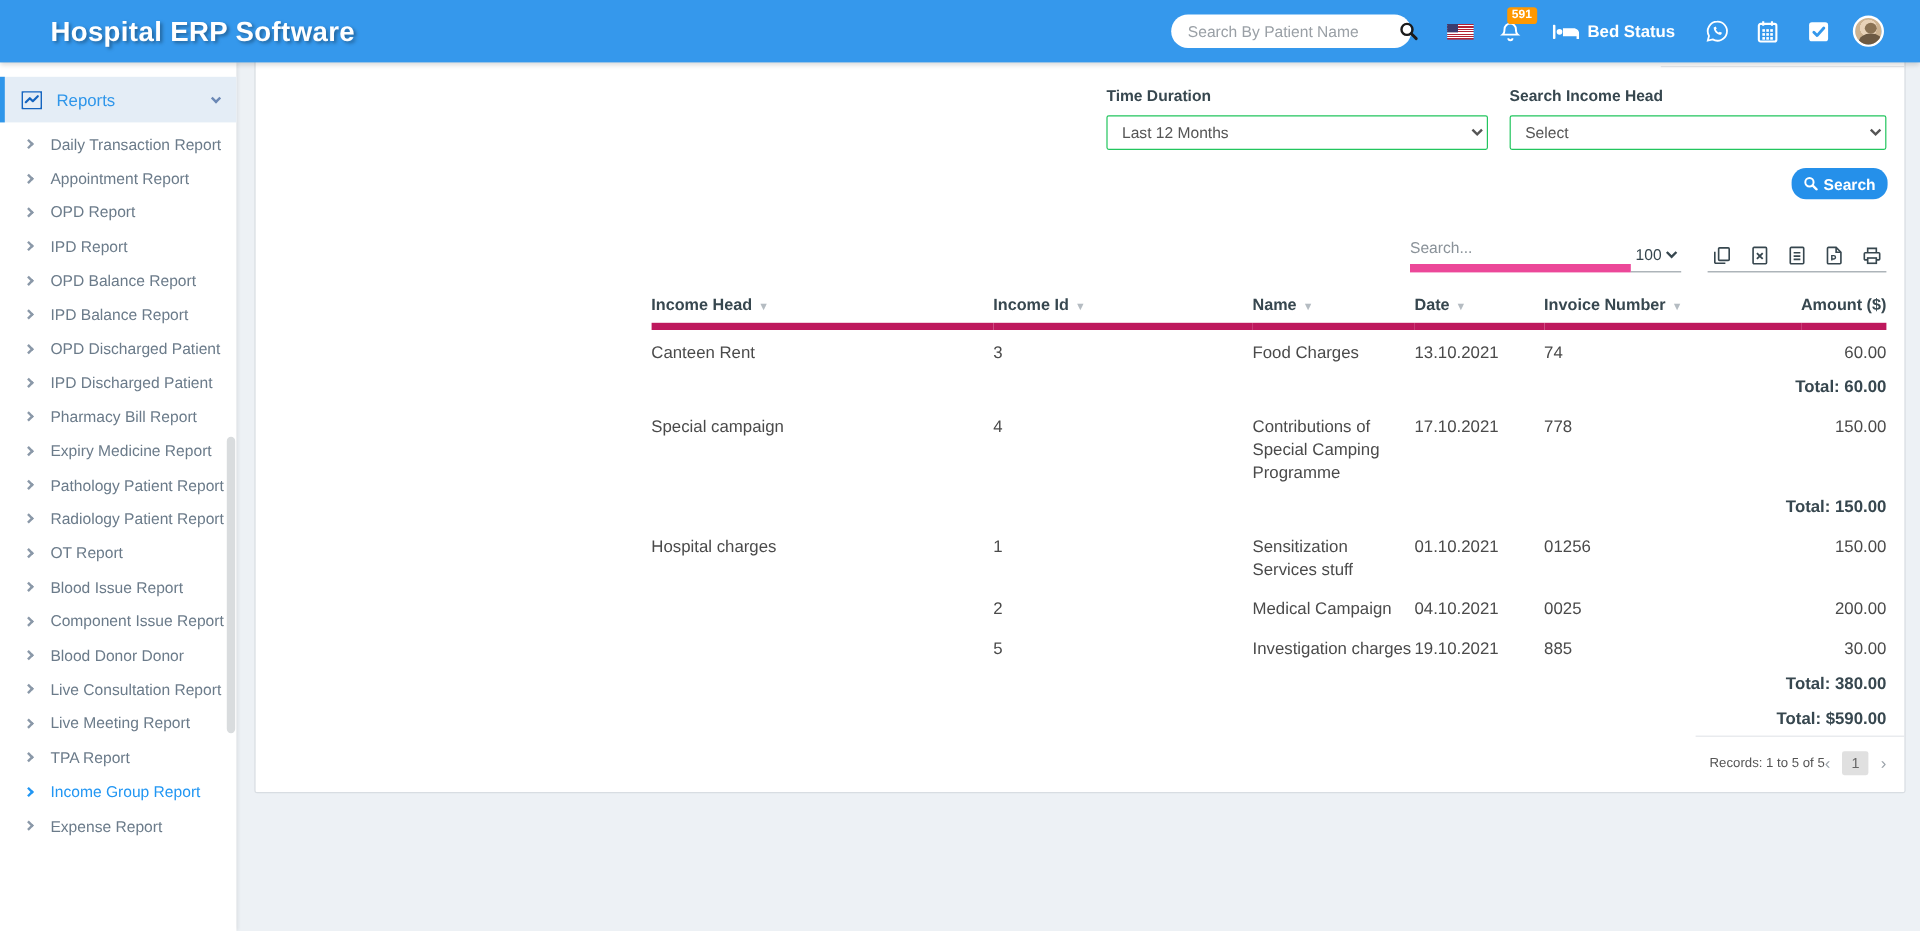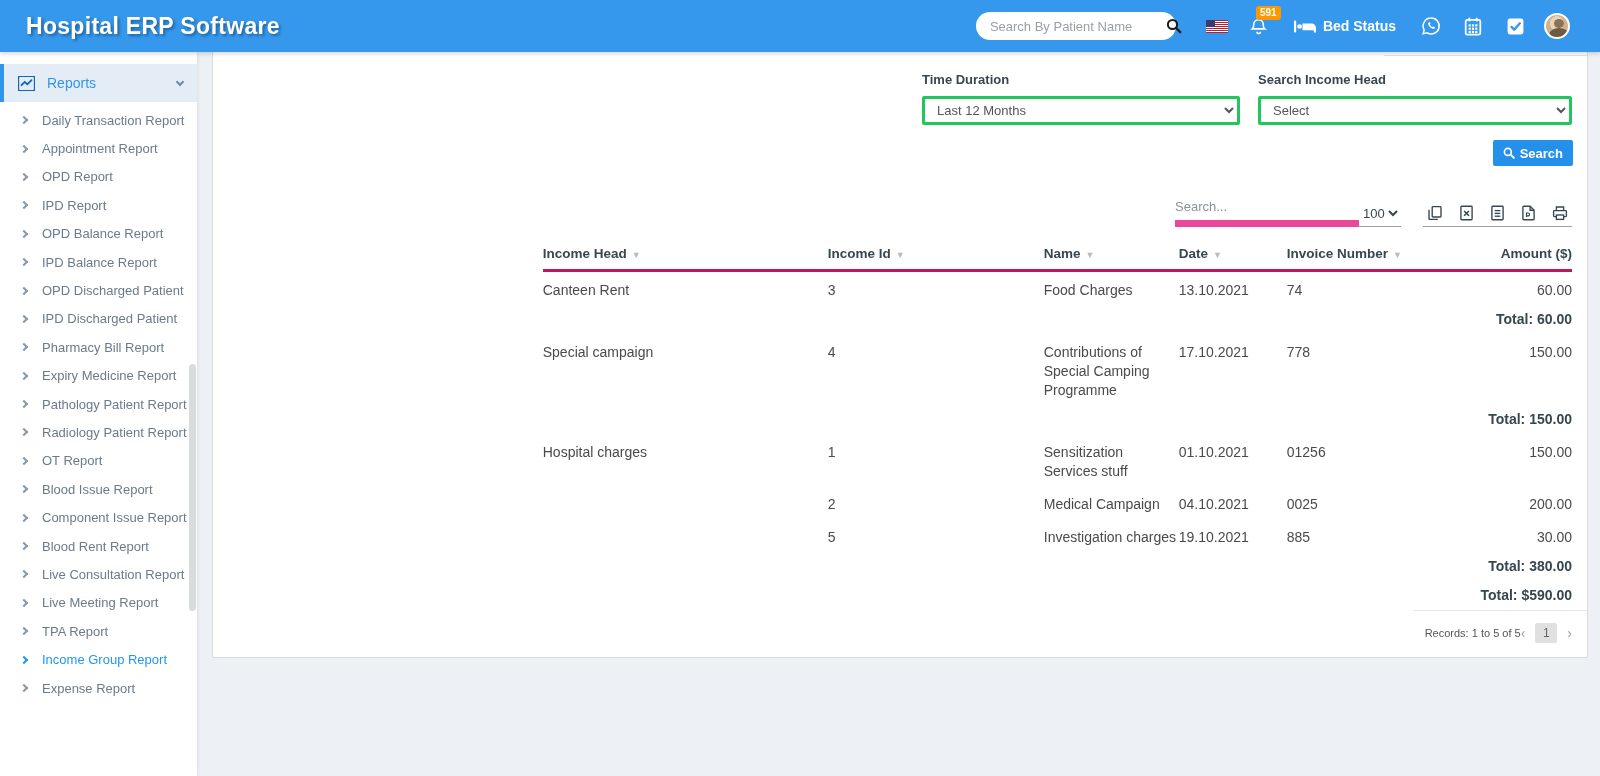--- a/index.html
+++ b/index.html
@@ -3,21 +3,21 @@
 <meta charset="utf-8">
 <style>
   * { margin:0; padding:0; box-sizing:border-box; }
   html,body { width:1600px; height:776px; overflow:hidden;
     font-family:"Liberation Sans", sans-serif; background:#edf1f5; }
 
   
   .topbar { position:fixed; top:0; left:0; width:1600px; height:52px;
     background:#3598ec; display:flex; align-items:center; z-index:50;
     box-shadow:0 2px 4px rgba(0,0,0,.15); }
-  .brand { color:#fff; font-size:23px; font-weight:bold; margin-left:26px;
+  .brand { color:#fff; font-size:23px; font-weight:bold; margin-left:42px;
     letter-spacing:.3px; text-shadow:2px 2px 3px rgba(0,0,0,.35); }
   .topbar-right { margin-left:auto; display:flex; align-items:center; gap:0; padding-right:22px; }
   .search-pill { width:200px; height:28px; background:#fff; border-radius:14px;
     display:flex; align-items:center; padding:0 10px 0 14px; margin-right:20px; }
   .search-pill input { flex:1; border:none; outline:none; font-size:13px; color:#701a75;
     font-family:"Liberation Sans", sans-serif; background:transparent; }
   .search-pill input::placeholder { color:#9aa0a6; }
   .hicon { width:42px; display:flex; justify-content:center; align-items:flex-end;
     position:relative; cursor:pointer; }
   .flag { width:22px; height:13px;
@@ -55,25 +55,25 @@
 
   
   .main { margin-left:197px; padding:12px 12px 0 15px; }
   .panel { background:#fff; border:1px solid #d8dde2; border-radius:2px; min-height:596px;
     display:flex; flex-direction:column;align-items:flex-end; }
   .panel-title { font-size:18px; color:#37474f; padding:11px 15px 10px 15px;
     border-bottom:1px solid #e4e7ea; }
   .filters { display:flex; gap:18px; padding:16px 15px 0 10px; }
   .filter-group { width:318px; }
   .filter-label { font-size:13px; font-weight:bold; color:#37474f; margin-bottom:9px; }
-  .filter-group select { width:100%; height:29px; border:3px solid #22c55e; border-radius:2px;
+  .filter-group select { width:100%; height:29px; border:1px solid #22c55e; border-radius:2px;
     background:#fff; font-size:13px; color:#555; padding:0 8px;
     font-family:"Liberation Sans", sans-serif; outline:none; }
   .search-btn-row { display:flex; justify-content:flex-end; padding:15px 14px 16px 0; }
-  .btn-search { background:#2590ea; color:#fff; border:none; border-radius:2px;
+  .btn-search { background:#2590ea; color:#fff; border:none; border-radius:12px;
     height:26px; padding:0 10px; font-size:13px; font-weight:bold; cursor:pointer;
     display:flex; align-items:center; gap:5px; font-family:"Liberation Sans", sans-serif; }
   .section-divider { border-top:1px solid #e4e7ea; }
   .toolbar { display:flex; justify-content:space-between; align-items:flex-end;
     padding:14px 15px 10px 10px; }
   .table-search input { width:184px; border:none; border-bottom:7px solid #ec4899;
     font-size:13px; color:#444; padding:2px 0 6px 0; outline:none;
     font-family:"Liberation Sans", sans-serif; }
   .table-search input::placeholder { color:#8a9299; }
   .toolbar-right { display:flex; align-items:flex-end; gap:22px; }
@@ -81,21 +81,21 @@
   .page-size select { border:none; outline:none; background:transparent; font-size:13px;
     color:#37474f; font-family:"Liberation Sans", sans-serif; cursor:pointer; }
   .export-group { display:flex; gap:16px; border-bottom:1px solid #9aa2a9;
     padding:0 4px 5px 4px; }
   .exp-icon { cursor:pointer; display:flex; align-items:center; }
 
   
   .table-wrap { padding:0 15px 0 10px; }
   table.report { width:100%; border-collapse:collapse; }
   table.report th { text-align:left; font-size:13.5px; color:#37474f;
-    padding:9px 0 8px 0; border-bottom:3px solid #be185d; white-space:nowrap; cursor:pointer; }
+    padding:9px 0 8px 0; border-bottom:6px solid #be185d; white-space:nowrap; cursor:pointer; }
   table.report th .sort { color:#b5bcc2; font-size:9px; margin-left:5px; }
   table.report th.amount, table.report td.amount { text-align:right; }
   table.report td { font-size:14px; color:#4a4a4a; padding:5px 0; line-height:19px;
     vertical-align:top; }
   table.report td:first-child { padding-top:9px; }
   table.report tr.data-row td { padding-top:9px; padding-bottom:5px; }
   table.report td.total { text-align:right; font-weight:bold; color:#37474f; padding:5px 0 5px 0; }
   .col-name { padding-right:6px; }
 
   
@@ -255,21 +255,21 @@
       <div class="side-item">
         <span class="chev"></span>
         <span>Blood Issue Report</span>
       </div>
       <div class="side-item">
         <span class="chev"></span>
         <span>Component Issue Report</span>
       </div>
       <div class="side-item">
         <span class="chev"></span>
-        <span>Blood Rent Report</span>
+        <span>Blood Donor Donor</span>
       </div>
       <div class="side-item">
         <span class="chev"></span>
         <span>Live Consultation Report</span>
       </div>
       <div class="side-item">
         <span class="chev"></span>
         <span>Live Meeting Report</span>
       </div>
       <div class="side-item">

